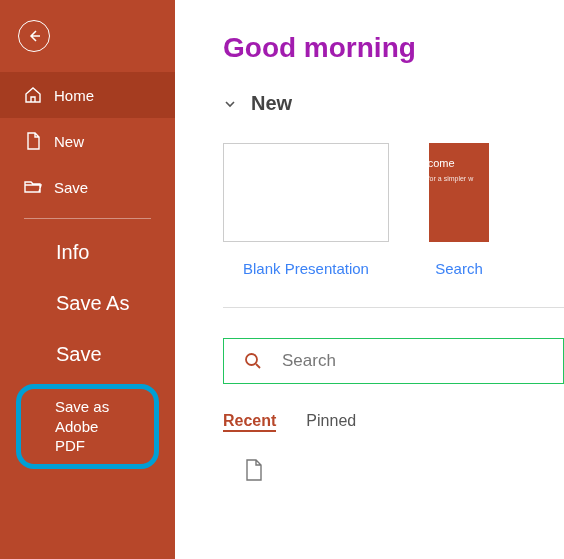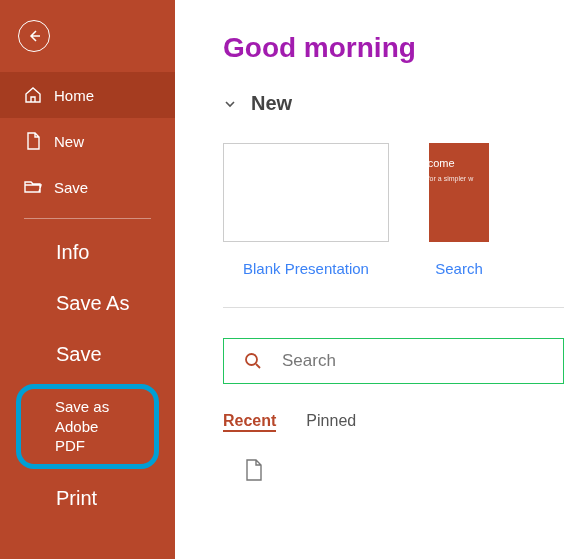--- a/index.html
+++ b/index.html
@@ -219,21 +219,20 @@
   <div class="divider"></div>
 
   <div class="sub-item">Info</div>
   <div class="sub-item">Save As</div>
   <div class="sub-item">Save</div>
 
   <div class="highlight-wrap">
     <span>Save as Adobe PDF</span>
   </div>
 
-  <div class="sub-item">Print</div>
 </div>
 
 <div class="main">
   <div class="greeting">Good morning</div>
 
   <div class="section-header">
     <svg class="chevron" width="14" height="14" viewBox="0 0 14 14" fill="none" stroke="#555" stroke-width="1.6">
         <path d="M3 5 L7 9 L11 5"></path>
       </svg>
     <span class="section-title">New</span>

